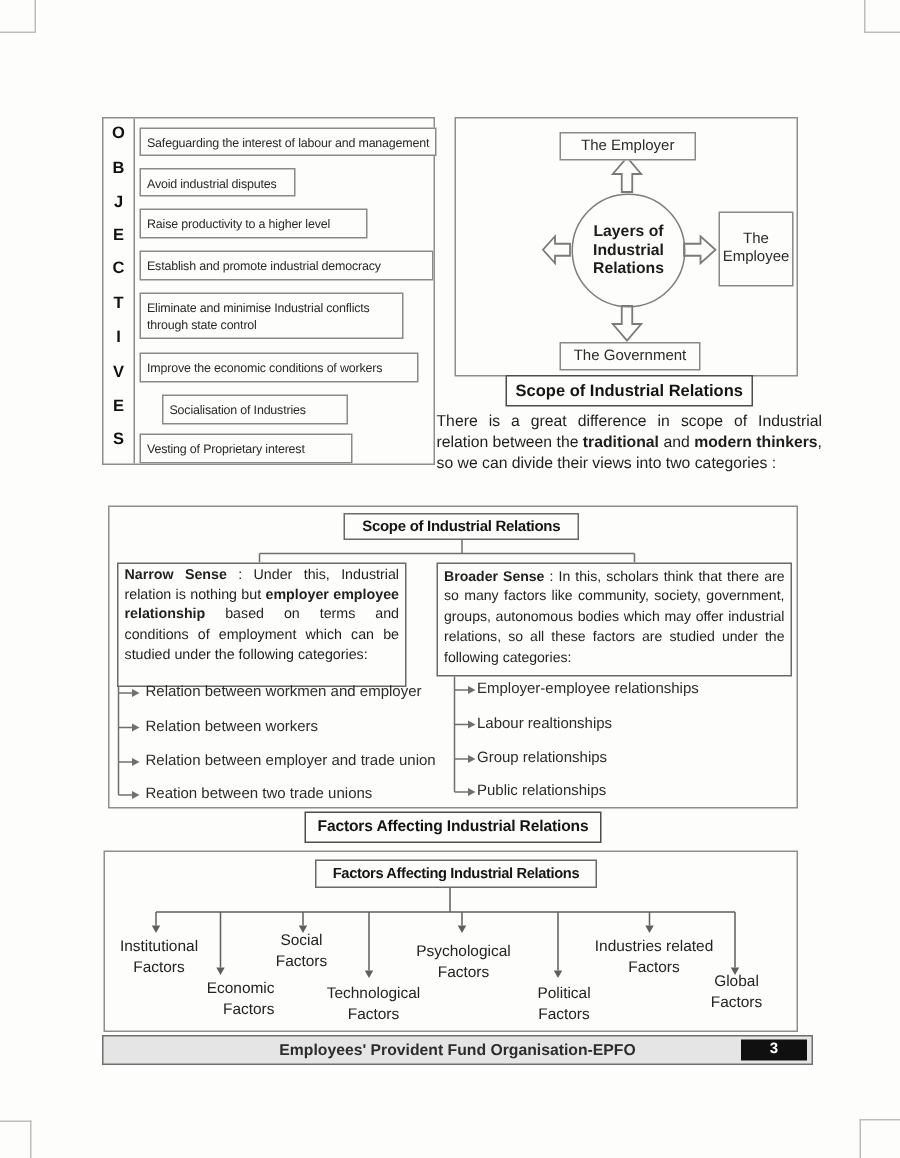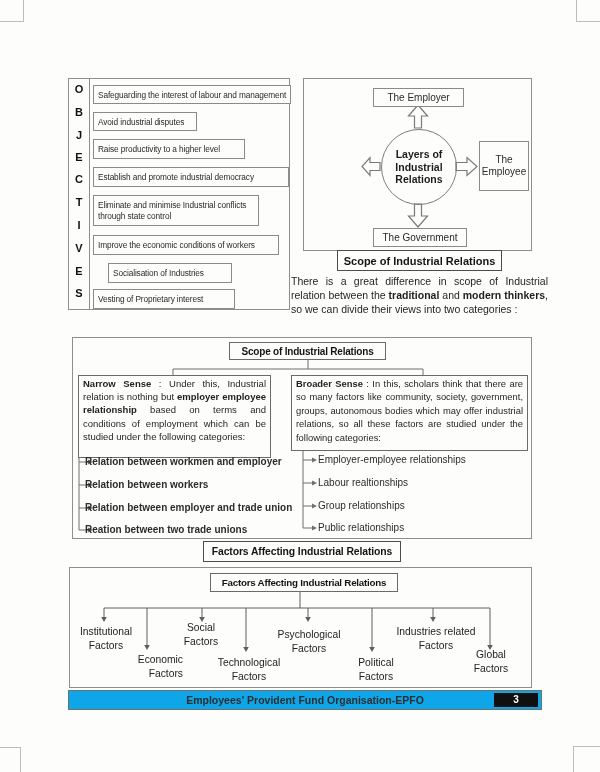--- a/index.html
+++ b/index.html
@@ -26,21 +26,21 @@
   .obj-letter:nth-of-type(5){top:94px;} .obj-letter:nth-of-type(6){top:117px;}
   .obj-letter:nth-of-type(7){top:140px;}.obj-letter:nth-of-type(8){top:163px;}
   .obj-letter:nth-of-type(9){top:186px;}.obj-letter:nth-of-type(10){top:208px;}
   .obj-boxes{position:absolute;left:24px;top:0;right:0;bottom:0;}
   .obj-box{position:absolute;left:0;border:1px solid #8a8a8a;display:flex;align-items:center;
     font-size:8.3px;letter-spacing:-0.12px;padding-left:4px;white-space:nowrap;color:#2a2a2a;background:#fdfdfc;}
   .obj-box:nth-of-type(1){top:6px;width:192px;height:17px;}
   .obj-box:nth-of-type(2){top:33px;width:98px;height:17px;}
   .obj-box:nth-of-type(3){top:60px;width:146px;height:18px;}
   .obj-box:nth-of-type(4){top:88px;width:190px;height:18px;}
-  .obj-box:nth-of-type(5){top:116px;width:160px;height:29px;white-space:normal;line-height:1.3;padding-right:0;}
+  .obj-box:nth-of-type(5){top:116px;width:160px;height:29px;white-space:normal;line-height:1.3;padding-right:10px;}
   .obj-box:nth-of-type(6){top:156px;width:180px;height:18px;}
   .obj-box:nth-of-type(7){top:184px;width:118px;height:18px;margin-left:15px;}
   .obj-box:nth-of-type(8){top:210px;width:136px;height:18px;}
 
   
   .layers{left:303px;top:78px;width:227px;height:171px;}
   .ld-box{position:absolute;border:1px solid #8a8a8a;display:flex;align-items:center;justify-content:center;
     text-align:center;font-size:10px;color:#2a2a2a;line-height:12px;background:#fdfdfc;}
   .ld-top{left:69px;top:9px;width:89px;height:17px;}
   .ld-left{left:8px;top:63px;width:49px;height:47px;}
@@ -64,21 +64,21 @@
   
   .flow{left:72px;top:337px;width:458px;height:200px;}
   .flow-svg{position:absolute;left:0;top:0;}
   .flow-root{position:absolute;left:156px;top:4px;width:155px;height:16px;border:1px solid #6a6a6a;
     display:flex;align-items:center;justify-content:center;font-weight:700;font-size:10px;letter-spacing:-0.2px;color:#151515;background:#fdfdfc;}
   .sense-box{position:absolute;border:1px solid #6a6a6a;padding:1px 4px;text-align:justify;color:#1f1f1f;background:#fdfdfc;}
   .narrow-box{left:5px;top:37px;width:183px;height:79px;font-size:9.5px;line-height:13.2px;}
   .broader-box{left:218px;top:37px;width:227px;height:72px;font-size:9.4px;line-height:13.4px;}
   .sense-box b{font-weight:700;}
   .flow-item{position:absolute;white-space:nowrap;font-size:10px;color:#2c2c2c;}
-  .list-left .flow-item{left:12px;font-weight:bold;}
+  .list-left .flow-item{left:24px;}
   .list-left .flow-item:nth-of-type(1){top:118px;} .list-left .flow-item:nth-of-type(2){top:141px;}
   .list-left .flow-item:nth-of-type(3){top:164px;} .list-left .flow-item:nth-of-type(4){top:186px;}
   .list-right .flow-item{left:245px;}
   .list-right .flow-item:nth-of-type(1){top:116px;} .list-right .flow-item:nth-of-type(2){top:139px;}
   .list-right .flow-item:nth-of-type(3){top:162px;} .list-right .flow-item:nth-of-type(4){top:184px;}
 
   
   .tree{left:69px;top:567px;width:461px;height:119px;}
   .tree-svg{position:absolute;left:0;top:0;}
   .tree-root{position:absolute;left:140px;top:5px;width:186px;height:17px;border:1px solid #6a6a6a;
@@ -88,21 +88,21 @@
   .factor-label:nth-of-type(2){left:49px;top:85px;width:64px;text-align:right;}
   .factor-label:nth-of-type(3){left:104px;top:53px;width:54px;}
   .factor-label:nth-of-type(4){left:139px;top:88px;width:80px;}
   .factor-label:nth-of-type(5){left:199px;top:60px;width:80px;}
   .factor-label:nth-of-type(6){left:279px;top:88px;width:54px;}
   .factor-label:nth-of-type(7){left:320px;top:57px;width:92px;}
   .factor-label:nth-of-type(8){left:397px;top:80px;width:48px;}
 
   
   .footer{left:68px;top:690px;width:472px;height:18px;border:1px solid #6f6f6f;
-    display:flex;align-items:center;justify-content:center;background:#0ea5e9;}
+    display:flex;align-items:center;justify-content:center;background:#e5e5e5;}
   .footer-text{font-weight:700;font-size:10.5px;color:#2d2d2d;}
   .page-num{position:absolute;right:3px;top:1.5px;width:44px;height:14px;background:#101010;color:#fff;
     display:flex;align-items:center;justify-content:center;font-weight:700;font-size:10px;}
 </style>
 </head>
 <body>
 
 <div class="page">
 
   <div class="corner tl"></div>

